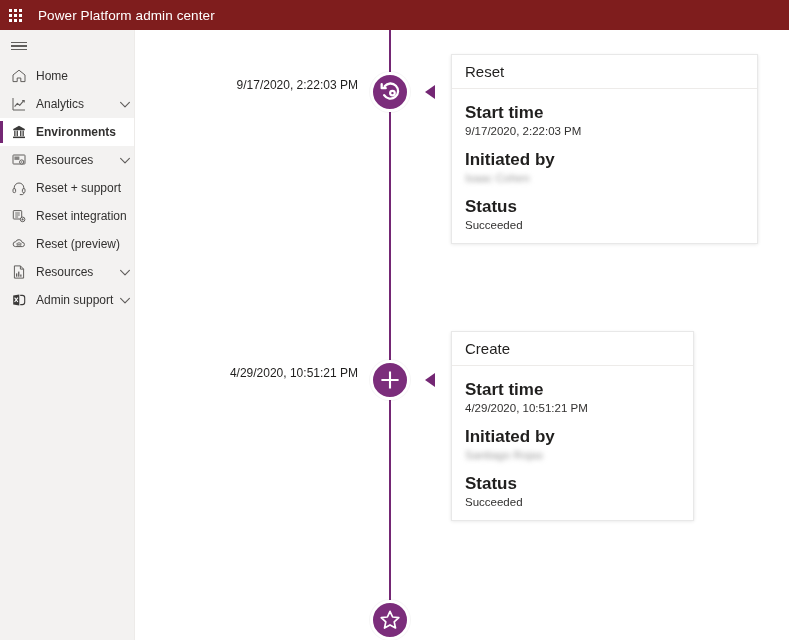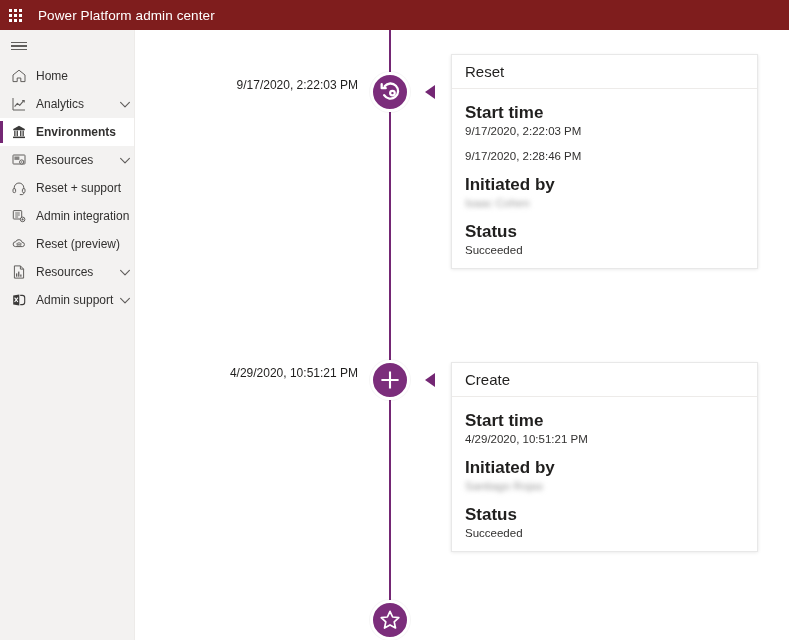--- a/index.html
+++ b/index.html
@@ -256,21 +256,21 @@
         </div>
         <div class="nav-item">
           <span class="nav-icon">
             <svg width="16" height="16" viewBox="0 0 16 16" fill="none" xmlns="http://www.w3.org/2000/svg">
               <rect x="2.3" y="2.6" width="8.4" height="8.4" rx="0.6" stroke="#605e5c" stroke-width="1"></rect>
               <path d="M4.2 5h4.6M4.2 7h4.6M4.2 9h3" stroke="#605e5c" stroke-width=".9"></path>
               <circle cx="11.6" cy="11.4" r="2.3" stroke="#605e5c" stroke-width="1" fill="#f3f2f1"></circle>
               <path d="M10.5 11.4h2.2M11.6 10.3v2.2" stroke="#605e5c" stroke-width=".9"></path>
             </svg>
           </span>
-          <span class="nav-label">Admin integration</span>
+          <span class="nav-label">Reset integration</span>
         </div>
         <div class="nav-item">
           <span class="nav-icon">
             <svg width="16" height="16" viewBox="0 0 16 16" fill="none" xmlns="http://www.w3.org/2000/svg">
               <path d="M4.4 10.6a2.4 2.4 0 0 1 .3-4.8 3.4 3.4 0 0 1 6.5.6 2.1 2.1 0 0 1 .2 4.2H4.4Z" stroke="#605e5c" stroke-width="1" fill="none"></path>
               <ellipse cx="8" cy="7.6" rx="1.9" ry=".8" stroke="#605e5c" stroke-width=".8" fill="none"></ellipse>
               <path d="M6.1 7.6v1.6c0 .45.85.8 1.9.8s1.9-.35 1.9-.8V7.6" stroke="#605e5c" stroke-width=".8" fill="none"></path>
             </svg>
           </span>
           <span class="nav-label">Reset (preview)</span>
@@ -325,42 +325,41 @@
         </div>
         <div class="pointer" style="top: 55px; left: 289px;"></div>
         <div class="card" style="top: 24px; left: 315px; width: 307px;">
           <div class="card-head">Reset</div>
           <div class="card-body">
             <div class="field">
               <div class="flabel">Start time</div>
               <div class="fvalue">9/17/2020, 2:22:03 PM</div>
             </div>
             <div class="field">
-              <div class="fvalue">9/17/2020, 2:28:46 PM</div>
             </div>
             <div class="field">
               <div class="flabel">Initiated by</div>
               <div class="fvalue redacted">Isaac Cohen</div>
             </div>
             <div class="field">
               <div class="flabel">Status</div>
               <div class="fvalue">Succeeded</div>
             </div>
           </div>
         </div>
         <div class="tstamp" style="top: 336px; left: 0px; width: 222px;">4/29/2020, 10:51:21 PM</div>
         <div class="node" style="top: 330px; left: 234px;">
           <span>
             <svg width="22" height="22" viewBox="0 0 22 22" fill="none" xmlns="http://www.w3.org/2000/svg">
               <path d="M11 2.4v17.2M2.4 11h17.2" stroke="#ffffff" stroke-width="2.1" stroke-linecap="butt"></path>
             </svg>
           </span>
         </div>
         <div class="pointer" style="top: 343px; left: 289px;"></div>
-        <div class="card" style="top: 332px; left: 315px; width: 307px;">
+        <div class="card" style="top: 301px; left: 315px; width: 243px;">
           <div class="card-head">Create</div>
           <div class="card-body">
             <div class="field">
               <div class="flabel">Start time</div>
               <div class="fvalue">4/29/2020, 10:51:21 PM</div>
             </div>
             <div class="field">
               <div class="flabel">Initiated by</div>
               <div class="fvalue redacted">Santiago Rojas</div>
             </div>

